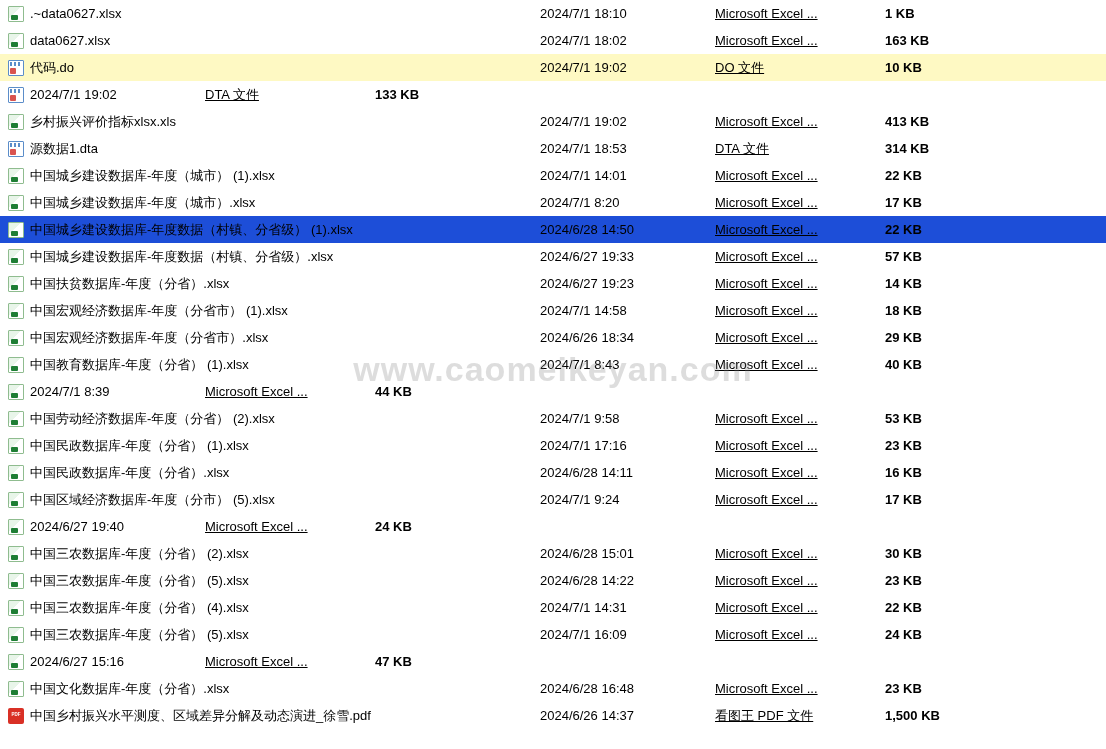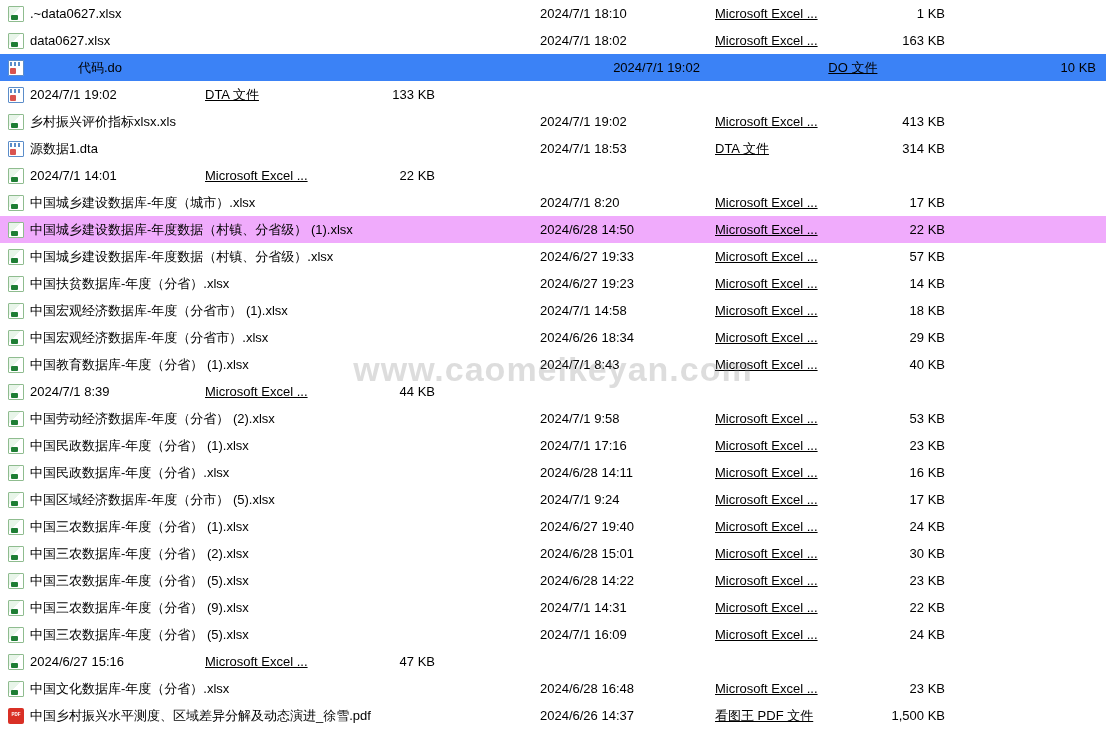--- a/index.html
+++ b/index.html
@@ -18,25 +18,24 @@
   }
   .file-row {
     display: flex;
     align-items: center;
     height: 27px;
     padding-left: 8px;
     cursor: default;
     white-space: nowrap;
   }
   .file-row.selected {
-    background: #3b82f6;
-    gap: 48px;
+    background: #fef9c3;
   }
   .file-row.hover {
-    background: #f0abfc;
+    background: #1d4ed8;
   }
   .icon {
     width: 16px;
     height: 16px;
     margin-right: 6px;
     flex-shrink: 0;
     display: inline-block;
     position: relative;
   }
   .icon-xlsx {
@@ -103,22 +102,23 @@
     color: #000000;
   }
   .col-type {
     width: 170px;
     overflow: hidden;
     text-overflow: ellipsis;
     text-decoration: underline;
   }
   .col-size {
     width: 70px;
-    text-align: right;
+    text-align: left;
     padding-right: 10px;
+    font-weight: bold;
   }
   .watermark {
     position: absolute;
     left: 50%;
     top: 50%;
     transform: translate(-50%, -60%);
     text-align: center;
     color: rgba(120,120,120,0.25);
     font-weight: 600;
     pointer-events: none;
@@ -174,20 +174,21 @@
     </div>
     <div class="file-row">
       <span class="icon icon-dta"></span>
       <span class="col-name">源数据1.dta</span>
       <span class="col-date">2024/7/1 18:53</span>
       <span class="col-type">DTA 文件</span>
       <span class="col-size">314 KB</span>
     </div>
     <div class="file-row">
       <span class="icon icon-xlsx"></span>
+      <span class="col-name">中国城乡建设数据库-年度（城市） (1).xlsx</span>
       <span class="col-date">2024/7/1 14:01</span>
       <span class="col-type">Microsoft Excel ...</span>
       <span class="col-size">22 KB</span>
     </div>
     <div class="file-row">
       <span class="icon icon-xlsx"></span>
       <span class="col-name">中国城乡建设数据库-年度（城市）.xlsx</span>
       <span class="col-date">2024/7/1 8:20</span>
       <span class="col-type">Microsoft Excel ...</span>
       <span class="col-size">17 KB</span>
@@ -263,42 +264,41 @@
     </div>
     <div class="file-row">
       <span class="icon icon-xlsx"></span>
       <span class="col-name">中国区域经济数据库-年度（分市） (5).xlsx</span>
       <span class="col-date">2024/7/1 9:24</span>
       <span class="col-type">Microsoft Excel ...</span>
       <span class="col-size">17 KB</span>
     </div>
     <div class="file-row">
       <span class="icon icon-xlsx"></span>
-      <span class="col-name">中国三农数据库-年度（分省） (1).xlsx</span>
       <span class="col-date">2024/6/27 19:40</span>
       <span class="col-type">Microsoft Excel ...</span>
       <span class="col-size">24 KB</span>
     </div>
     <div class="file-row">
       <span class="icon icon-xlsx"></span>
       <span class="col-name">中国三农数据库-年度（分省） (2).xlsx</span>
       <span class="col-date">2024/6/28 15:01</span>
       <span class="col-type">Microsoft Excel ...</span>
       <span class="col-size">30 KB</span>
     </div>
     <div class="file-row">
       <span class="icon icon-xlsx"></span>
       <span class="col-name">中国三农数据库-年度（分省） (5).xlsx</span>
       <span class="col-date">2024/6/28 14:22</span>
       <span class="col-type">Microsoft Excel ...</span>
       <span class="col-size">23 KB</span>
     </div>
     <div class="file-row">
       <span class="icon icon-xlsx"></span>
-      <span class="col-name">中国三农数据库-年度（分省） (9).xlsx</span>
+      <span class="col-name">中国三农数据库-年度（分省） (4).xlsx</span>
       <span class="col-date">2024/7/1 14:31</span>
       <span class="col-type">Microsoft Excel ...</span>
       <span class="col-size">22 KB</span>
     </div>
     <div class="file-row">
       <span class="icon icon-xlsx"></span>
       <span class="col-name">中国三农数据库-年度（分省） (5).xlsx</span>
       <span class="col-date">2024/7/1 16:09</span>
       <span class="col-type">Microsoft Excel ...</span>
       <span class="col-size">24 KB</span>

